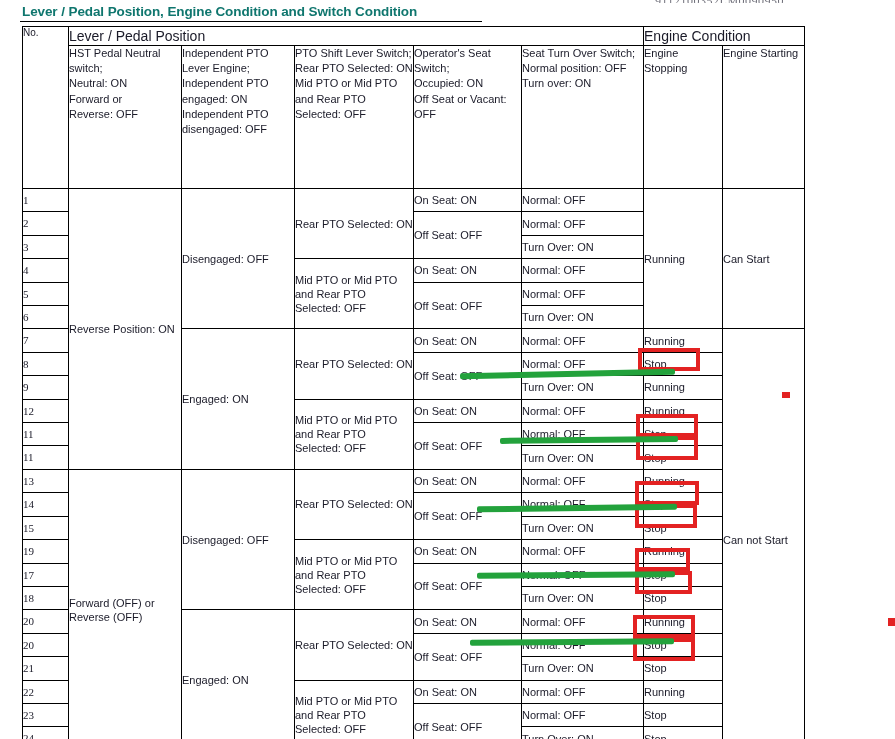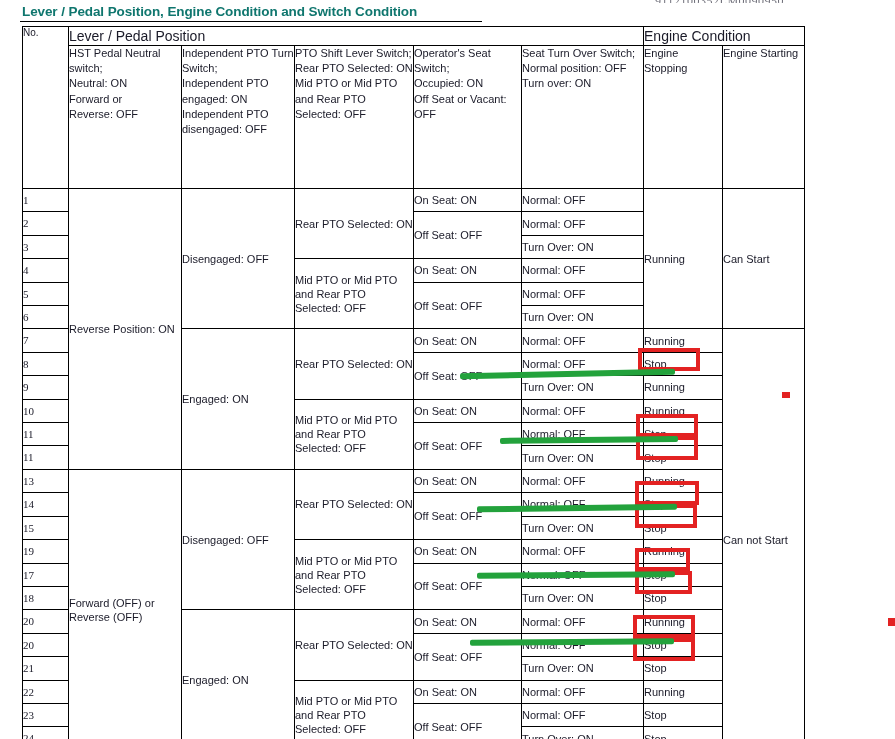--- a/index.html
+++ b/index.html
@@ -174,21 +174,21 @@
       <tr>
         <td class="no-head" rowspan="2">No.</td>
         <td class="grp-head" colspan="5">Lever / Pedal Position</td>
         <td class="grp-head" colspan="2">Engine Condition</td>
       </tr>
       <tr>
         <td class="col-head" style="white-space:pre-line">HST Pedal Neutral switch;
 Neutral: ON
 Forward or
 Reverse: OFF</td>
-        <td class="col-head" style="white-space:pre-line">Independent PTO Turn Switch;
+        <td class="col-head" style="white-space:pre-line">Independent PTO Lever Engine;
 Independent PTO engaged: ON
 Independent PTO disengaged: OFF</td>
         <td class="col-head" style="white-space:pre-line">PTO Shift Lever Switch;
 Rear PTO Selected: ON
 Mid PTO or Mid PTO and Rear PTO Selected: OFF</td>
         <td class="col-head" style="white-space:pre-line">Operator's Seat Switch;
 Occupied: ON
 Off Seat or Vacant: OFF</td>
         <td class="col-head" style="white-space:pre-line">Seat Turn Over Switch;
 Normal position: OFF
@@ -246,21 +246,21 @@
           <td class="bc mid" rowspan="2">Off Seat: OFF</td>
           <td class="bc mid">Normal: OFF</td>
           <td class="bc mid">Stop</td>
         </tr>
         <tr>
           <td class="rno">9</td>
           <td class="bc mid">Turn Over: ON</td>
           <td class="bc mid">Running</td>
         </tr>
         <tr>
-          <td class="rno">10</td>
+          <td class="rno">12</td>
           <td class="bc ctr-v" rowspan="3">Mid PTO or Mid PTO and Rear PTO Selected: OFF</td>
           <td class="bc mid">On Seat: ON</td>
           <td class="bc mid">Normal: OFF</td>
           <td class="bc mid">Running</td>
         </tr>
         <tr>
           <td class="rno">11</td>
           <td class="bc mid" rowspan="2">Off Seat: OFF</td>
           <td class="bc mid">Normal: OFF</td>
           <td class="bc mid">Stop</td>

